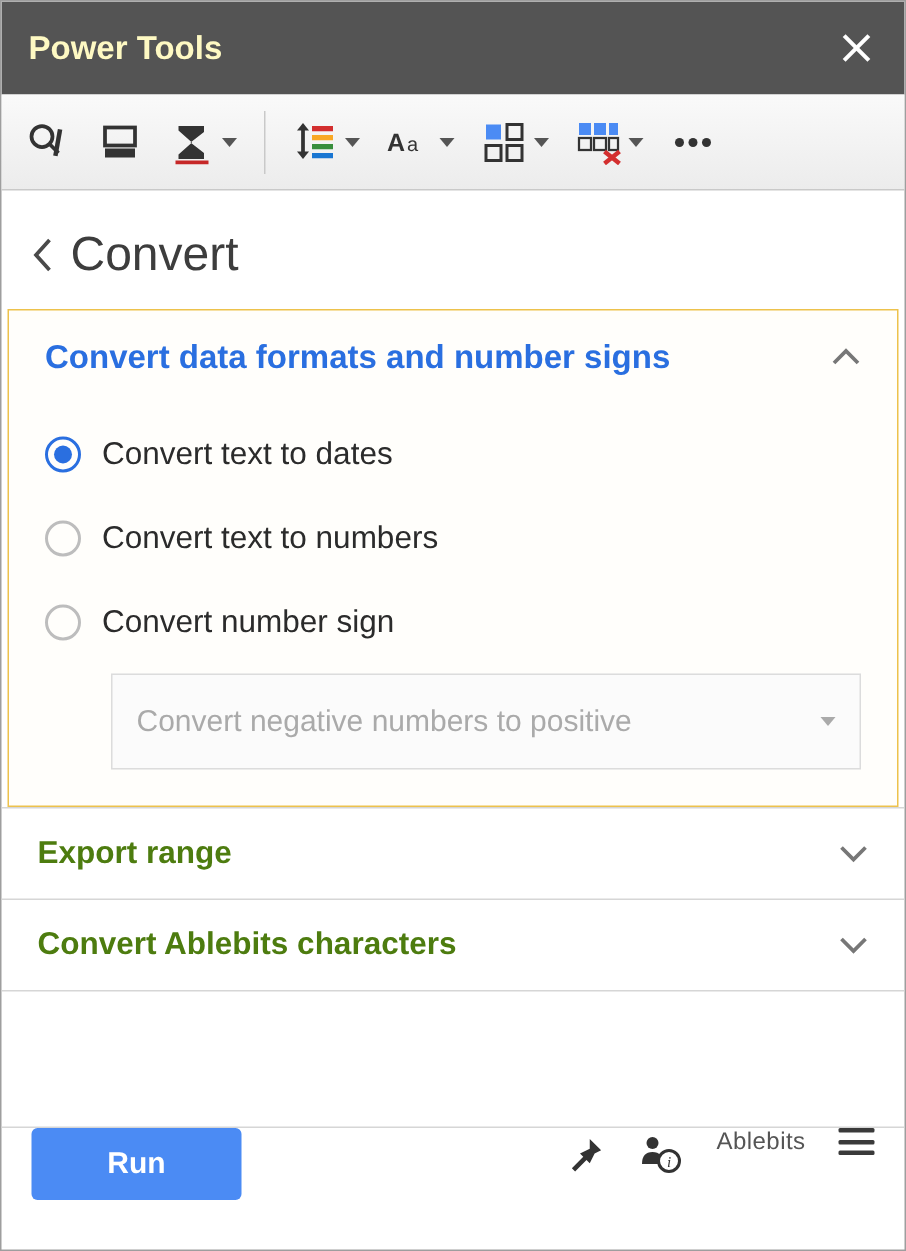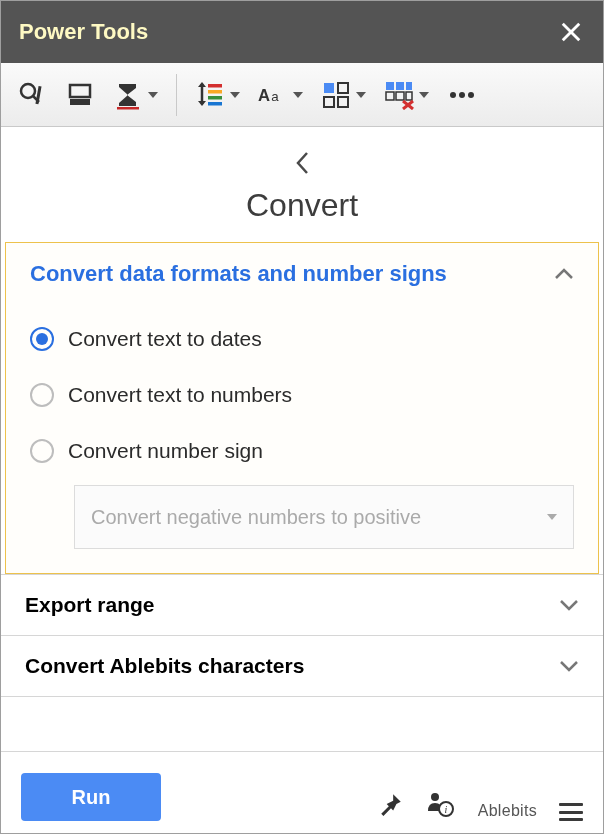--- a/index.html
+++ b/index.html
@@ -67,21 +67,20 @@
     border-top: 6px solid #555;
     margin-left: 5px;
   }
   .tb-icon { width: 30px; height: 30px; display:flex; align-items:center; justify-content:center; }
   
   .breadcrumb {
     display: flex;
     align-items: center;
     padding: 24px 20px 18px 20px;
     gap: 12px;
-    flex-direction: column;
   }
   .back-chevron {
     width: 14px; height: 24px;
     cursor: pointer;
   }
   .breadcrumb-title {
     font-size: 32px;
     color: #3d3d3d;
     font-weight: 400;
   }
@@ -95,21 +94,21 @@
     align-items: center;
     justify-content: space-between;
     padding: 18px 24px;
     cursor: pointer;
     text-align: center;
   }
   .section-header .chev { color: #666; }
   .section-title {
     font-size: 21px;
     font-weight: bold;
-    color: #000000;
+    color: #4d7c0f;
   }
   .section.expanded {
     border: 1px solid #edc24c;
     margin: 0 4px;
     background: #fffefb;
   }
   .section.expanded .section-title {
     color: #2a6fe0;
     font-size: 22px;
   }
@@ -157,22 +156,22 @@
     color: #aaa;
     font-size: 20px;
     cursor: default;
   }
   .select-disabled .caret { border-top-color: #aaa; }
   
   .footer {
     border-top: 1px solid #d6d6d6;
     height: 82px;
     display: flex;
-    align-items: flex-end;
-    padding: 12px 20px;
+    align-items: flex-start;
+    padding: 0 20px;
     gap: 14px;
   }
   .run-btn {
     background: #4b8bf4;
     color: #fff;
     border: none;
     height: 48px;
     width: 140px;
     font-size: 20px;
     font-weight: bold;

